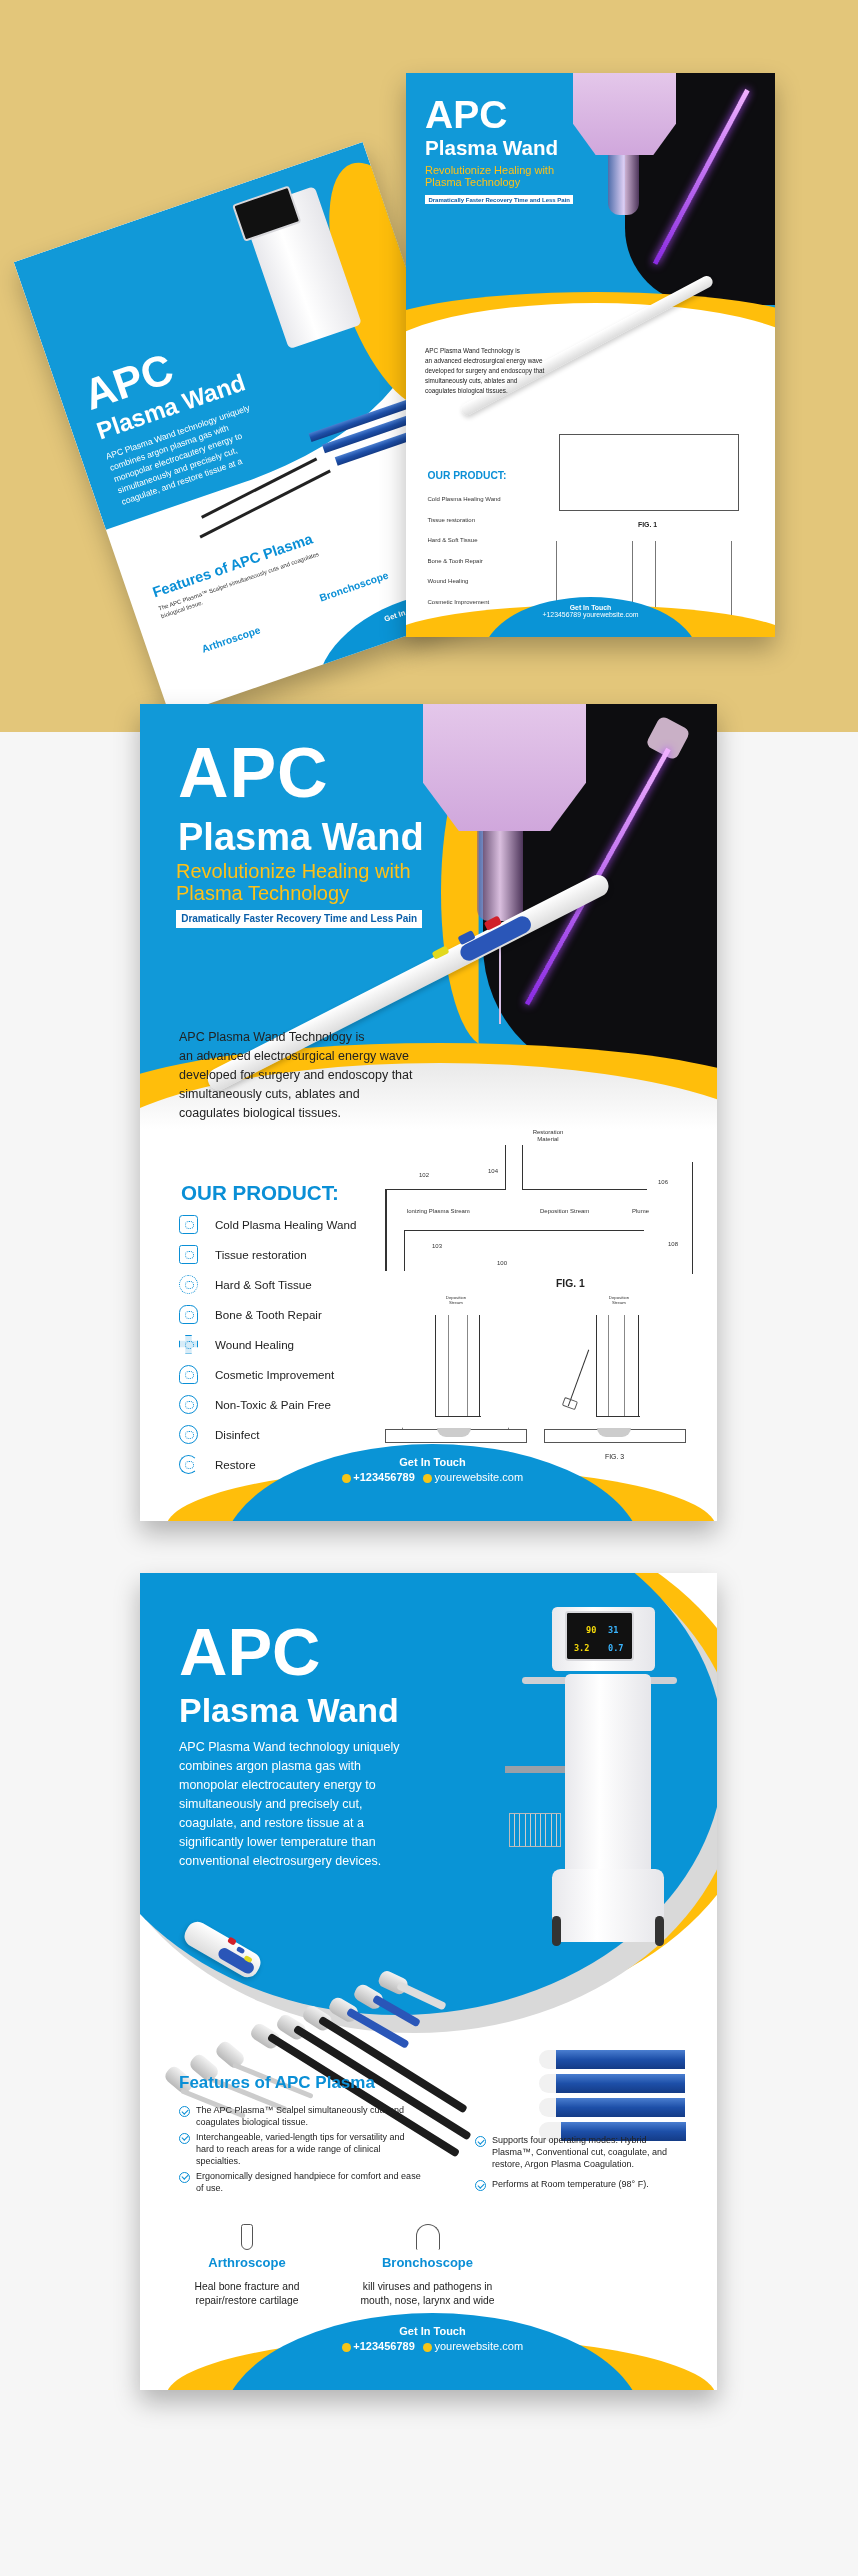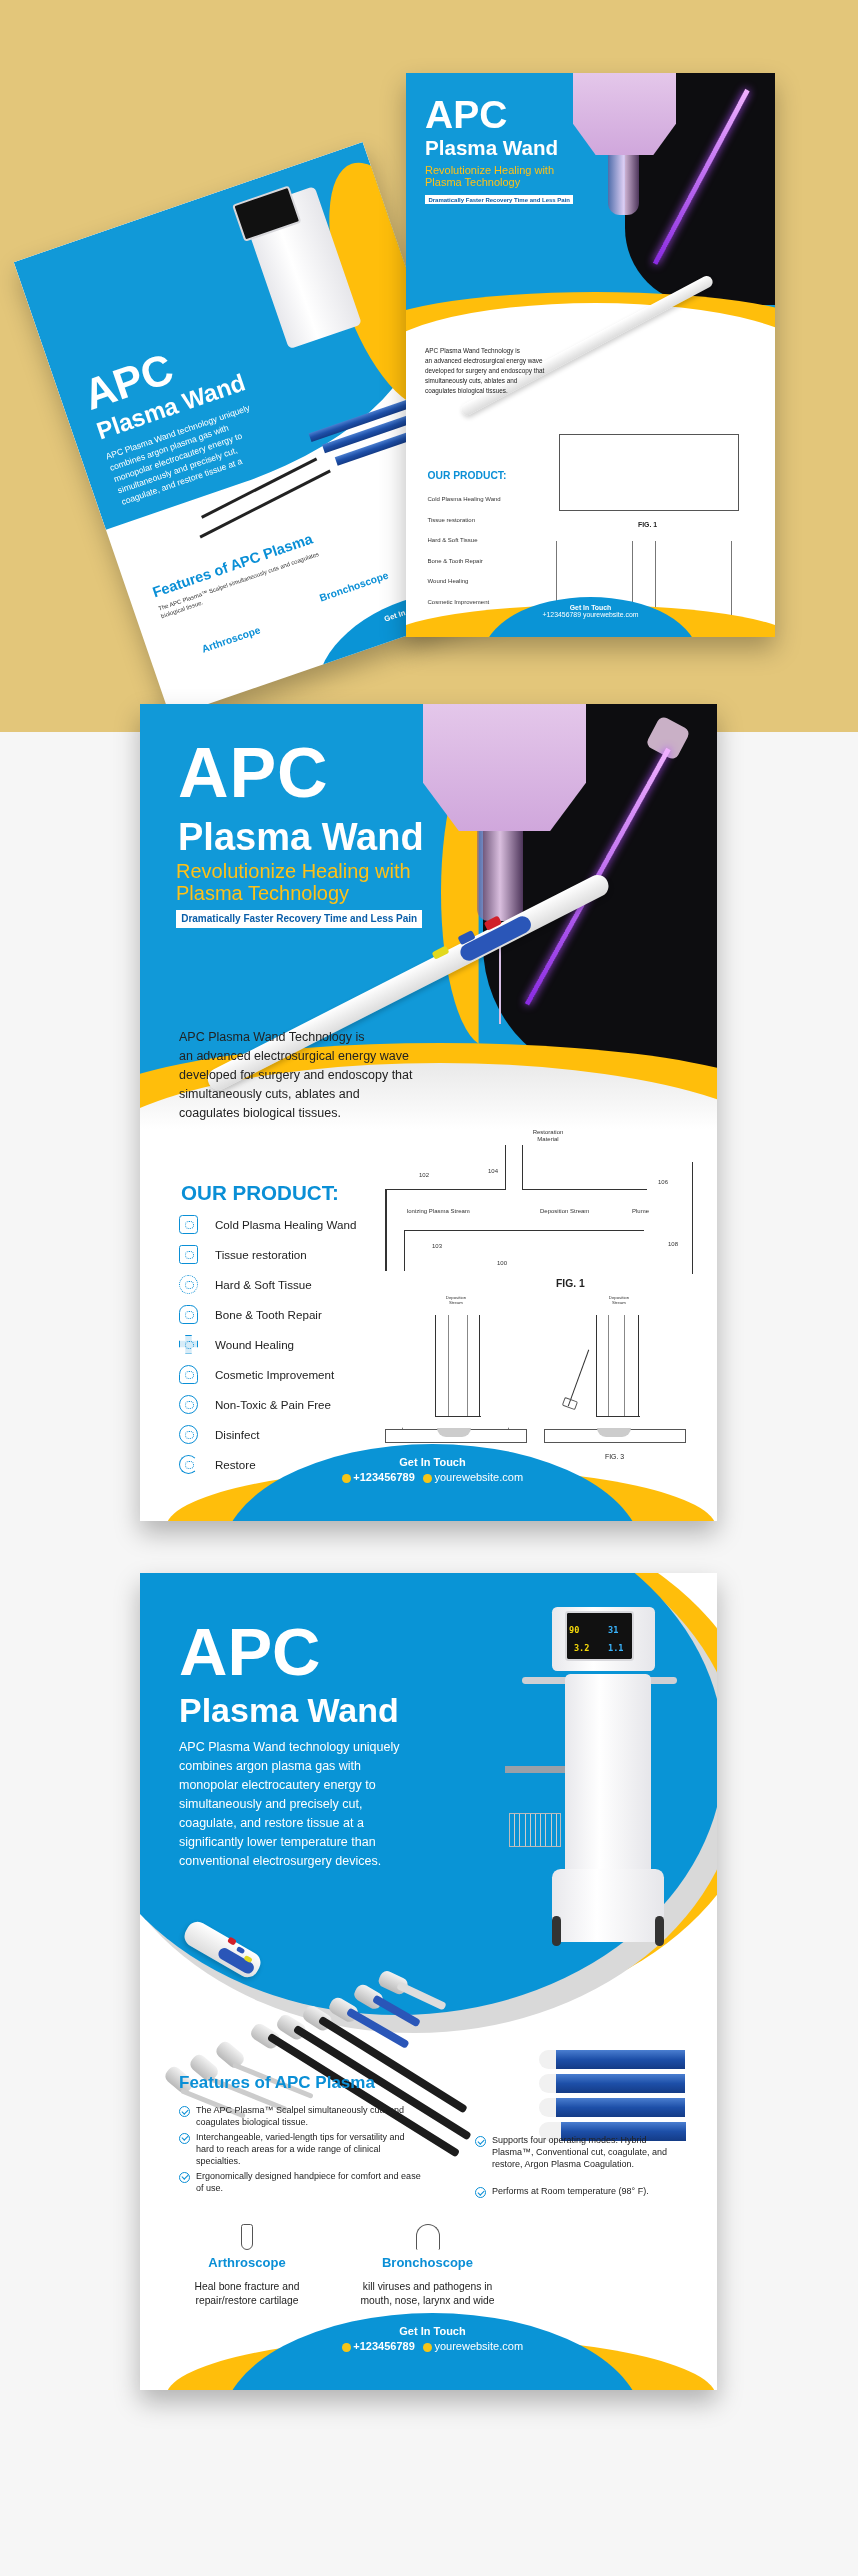--- a/index.html
+++ b/index.html
@@ -288,24 +288,24 @@
     <div>monopolar electrocautery energy to</div>
     <div>simultaneously and precisely cut,</div>
     <div>coagulate, and restore tissue at a</div>
     <div>significantly lower temperature than</div>
     <div>conventional electrosurgery devices.</div>
   </div>
 
   <div class="cart" style="left:343px;top:34px;width:197px;height:343px;">
     <div class="cart-body" style="left:69px;top:0;width:103px;height:64px;"></div>
     <div class="cart-screen" style="left:82px;top:4.3px;width:69px;height:50px;">
-      <span class="cart-num" style="left:2px;top:12px;font-size:8.6px;color:#f5d90a">90</span>
+      <span class="cart-num" style="left:19px;top:12px;font-size:8.6px;color:#f5d90a">90</span>
       <span class="cart-num" style="left:41px;top:12px;font-size:8.6px;color:#3bb6ff">31</span>
       <span class="cart-num" style="left:6.9px;top:30px;font-size:8.6px;color:#f5d90a">3.2</span>
-      <span class="cart-num" style="left:41px;top:30px;font-size:8.6px;color:#3bb6ff">1.1</span>
+      <span class="cart-num" style="left:41px;top:30px;font-size:8.6px;color:#3bb6ff">0.7</span>
     </div>
     <div style="position:absolute;left:39px;top:70px;width:155px;height:6.9px;background:#cfcfd3;border-radius:3.4px"></div>
     <div class="cart-body" style="left:82px;top:67px;width:86px;height:206px;"></div>
     <div style="position:absolute;left:21.5px;top:159px;width:60px;height:6.9px;background:#9aa0a8;"></div>
     <div style="position:absolute;left:26px;top:206px;width:52px;height:34px;border:0.9px solid #bbb;background:repeating-linear-gradient(90deg,transparent 0 4.3px,#ccc 4.3px 5.2px);"></div>
     <div class="cart-body" style="left:69px;top:262px;width:112px;height:73px;border-radius:8.6px"></div>
     <div style="position:absolute;left:69px;top:309px;width:8.6px;height:30px;border-radius:4.3px;background:#333"></div>
     <div style="position:absolute;left:172px;top:309px;width:8.6px;height:30px;border-radius:4.3px;background:#333"></div>
   </div>
 
@@ -355,21 +355,21 @@
     <div class="feat-item" style="margin-bottom:2.6px">
         <span class="check"></span>
         <span>Interchangeable, varied-length tips for versatility and hard to reach areas for a wide range of clinical specialties.</span>
       </div>
     <div class="feat-item">
         <span class="check"></span>
         <span>Ergonomically designed handpiece for comfort and ease of use.</span>
       </div>
   </div>
   <div style="position:absolute;left:335px;top:561px;width:215px;font-size:9px;">
-    <div class="feat-item" style="margin-bottom:15px">
+    <div class="feat-item" style="margin-bottom:8px">
         <span class="check"></span>
         <span>Supports four operating modes: Hybrid Plasma™, Conventional cut, coagulate, and restore, Argon Plasma Coagulation.</span>
       </div>
     <div class="feat-item">
         <span class="check"></span>
         <span>Performs at Room temperature (98° F).</span>
       </div>
   </div>
 
   <div class="app-col" style="left:34px;top:651px;width:146px;">

